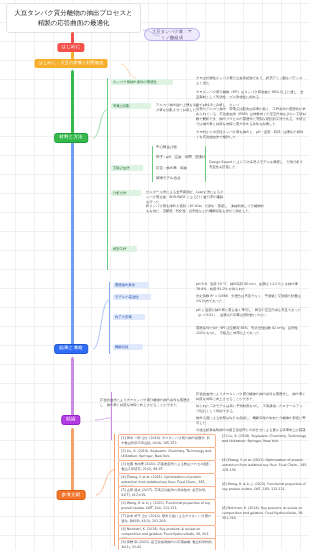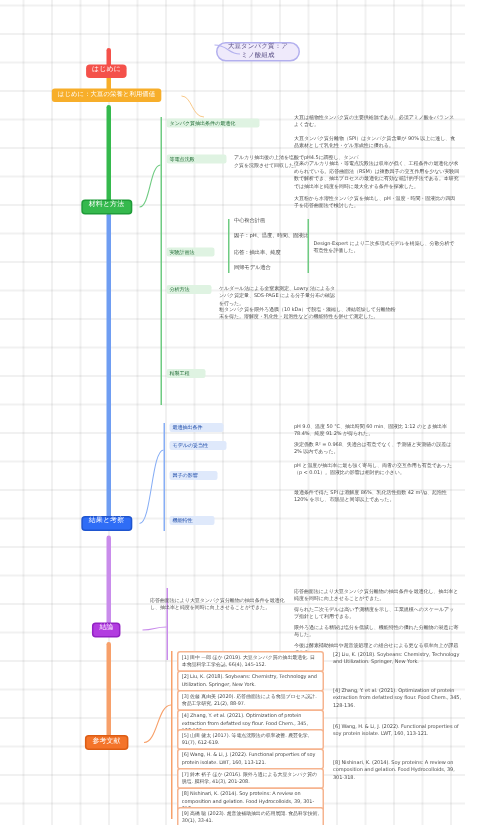--- a/index.html
+++ b/index.html
@@ -68,20 +68,21 @@
   }
   
   .brk{position:absolute;border-left:1px solid;border-radius:0;}
   svg.wires{position:absolute;left:0;top:0;width:310px;height:550px;overflow:visible;}
 </style>
 </head>
 <body>
 
 <div id="canvas">
 
+  <div class="title-card">大豆タンパク質分離物の抽出プロセスと精製の応答曲面の最適化</div>
 
   <div class="spine" style="left:71px;top:32px;height:18px;background:#f4514a;"></div>
   <div class="spine" style="left:71px;top:49px;height:12px;background:#f7ae2a;"></div>
   <div class="spine" style="left:71px;top:70px;height:72px;background:#35b94d;"></div>
   <div class="spine" style="left:71px;top:142px;height:207px;background:#6f9df2;"></div>
   <div class="spine" style="left:71px;top:357px;height:63px;background:#c98ceb;"></div>
   <div class="spine" style="left:71px;top:428px;height:67px;background:#f7a06a;"></div>
 
   <div class="chip red" style="left:71px;top:43px;">はじめに</div>
   <div class="chip amber" style="left:71px;top:59px;">はじめに：大豆の栄養と利用価値</div>

